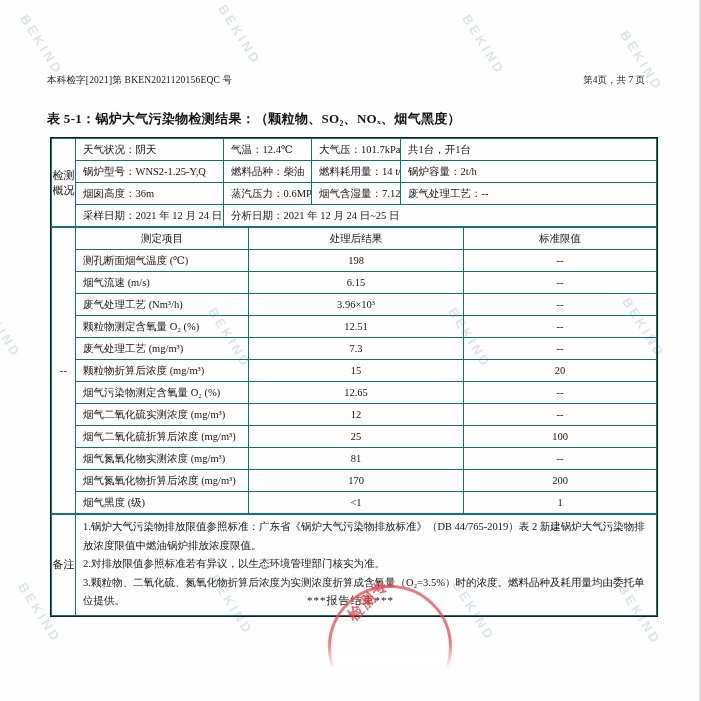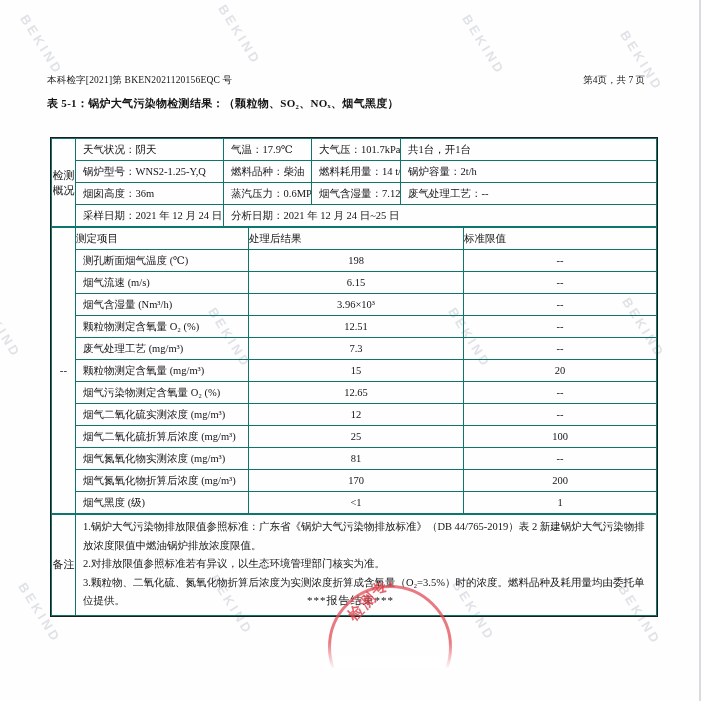--- a/index.html
+++ b/index.html
@@ -18,31 +18,31 @@
     font-family:"Liberation Sans","DejaVu Sans",sans-serif;
     font-weight:bold;font-size:13px;letter-spacing:3px;
     color:rgba(178,184,196,0.40);
     transform:rotate(58deg);transform-origin:left top;
     white-space:nowrap;pointer-events:none;z-index:1;
   }
   .header-row{position:absolute;top:74px;left:47px;right:56px;z-index:2;
     display:flex;justify-content:space-between;font-size:9.5px;text-align:right;}
   .doc-number{letter-spacing:0.2px;}
   .page-indicator{}
-  .doc-title{position:absolute;top:96px;left:47px;z-index:2;
-    font-size:11px;font-weight:bold;letter-spacing:0.3px;}
+  .doc-title{position:absolute;top:110px;left:47px;z-index:2;
+    font-size:13px;font-weight:bold;letter-spacing:0.3px;}
   
   .doc-table{position:absolute;left:50px;top:137px;width:606px;z-index:2;
     border:1.5px solid #1c1c1c;background:transparent;}
   table{border-collapse:collapse;table-layout:fixed;width:606px;}
   td,th{border:1px solid #0f766e;font-size:10.5px;font-weight:normal;
     padding:0 0 0 7px;height:21px;line-height:13px;text-align:left;
     overflow:hidden;white-space:nowrap;}
   .seclabel{white-space:pre-line;text-align:center;padding:0;font-size:11px;line-height:15px;border-radius:11px;}
-  .results th{padding:0;}
+  .results th{text-align:center;padding:0;}
   .results td.val{text-align:center;padding:0;margin-top:21px;}
   .results td.item{padding-left:7px;}
   .notes td.notecell{white-space:normal;line-height:18.5px;padding:3px 6px 4px 7px;height:auto;}
   .notes p{margin:0;font-size:10.5px;}
   
   .end-mark{position:absolute;top:593px;left:0;width:701px;text-align:center;
     font-size:11px;letter-spacing:1px;z-index:3;}
   .stamp{position:absolute;left:324px;top:582px;width:132px;height:86px;
     overflow:hidden;z-index:4;pointer-events:none;}
   .stamp-circle{position:absolute;left:4px;top:3px;width:118px;height:118px;
@@ -90,21 +90,21 @@
           <col style="width:148px">
           <col style="width:88px">
           <col style="width:89px">
           <col>
         </colgroup>
       <tbody>
         <tr>
           <td rowspan="4" class="seclabel">检测
 概况</td>
           <td>天气状况：阴天</td>
-          <td>气温：17.9℃</td>
+          <td>气温：12.4℃</td>
           <td>大气压：101.7kPa</td>
           <td>共1台，开1台</td>
         </tr>
         <tr>
           <td>锅炉型号：WNS2-1.25-Y,Q</td>
           <td>燃料品种：柴油</td>
           <td>燃料耗用量：14 t/月</td>
           <td>锅炉容量：2t/h</td>
         </tr>
         <tr>
@@ -141,39 +141,39 @@
             <td class="val">--</td>
           </tr>
 
           <tr>
             <td class="item">烟气流速 (m/s)</td>
             <td class="val">6.15</td>
             <td class="val">--</td>
           </tr>
 
           <tr>
-            <td class="item">烟气含湿量 (Nm³/h)</td>
+            <td class="item">废气处理工艺 (Nm³/h)</td>
             <td class="val">3.96×10³</td>
             <td class="val">--</td>
           </tr>
 
           <tr>
             <td class="item">颗粒物测定含氧量 O₂ (%)</td>
             <td class="val">12.51</td>
             <td class="val">--</td>
           </tr>
 
           <tr>
             <td class="item">废气处理工艺 (mg/m³)</td>
             <td class="val">7.3</td>
             <td class="val">--</td>
           </tr>
 
           <tr>
-            <td class="item">颗粒物测定含氧量 (mg/m³)</td>
+            <td class="item">颗粒物折算后浓度 (mg/m³)</td>
             <td class="val">15</td>
             <td class="val">20</td>
           </tr>
 
           <tr>
             <td class="item">烟气污染物测定含氧量 O₂ (%)</td>
             <td class="val">12.65</td>
             <td class="val">--</td>
           </tr>
 

